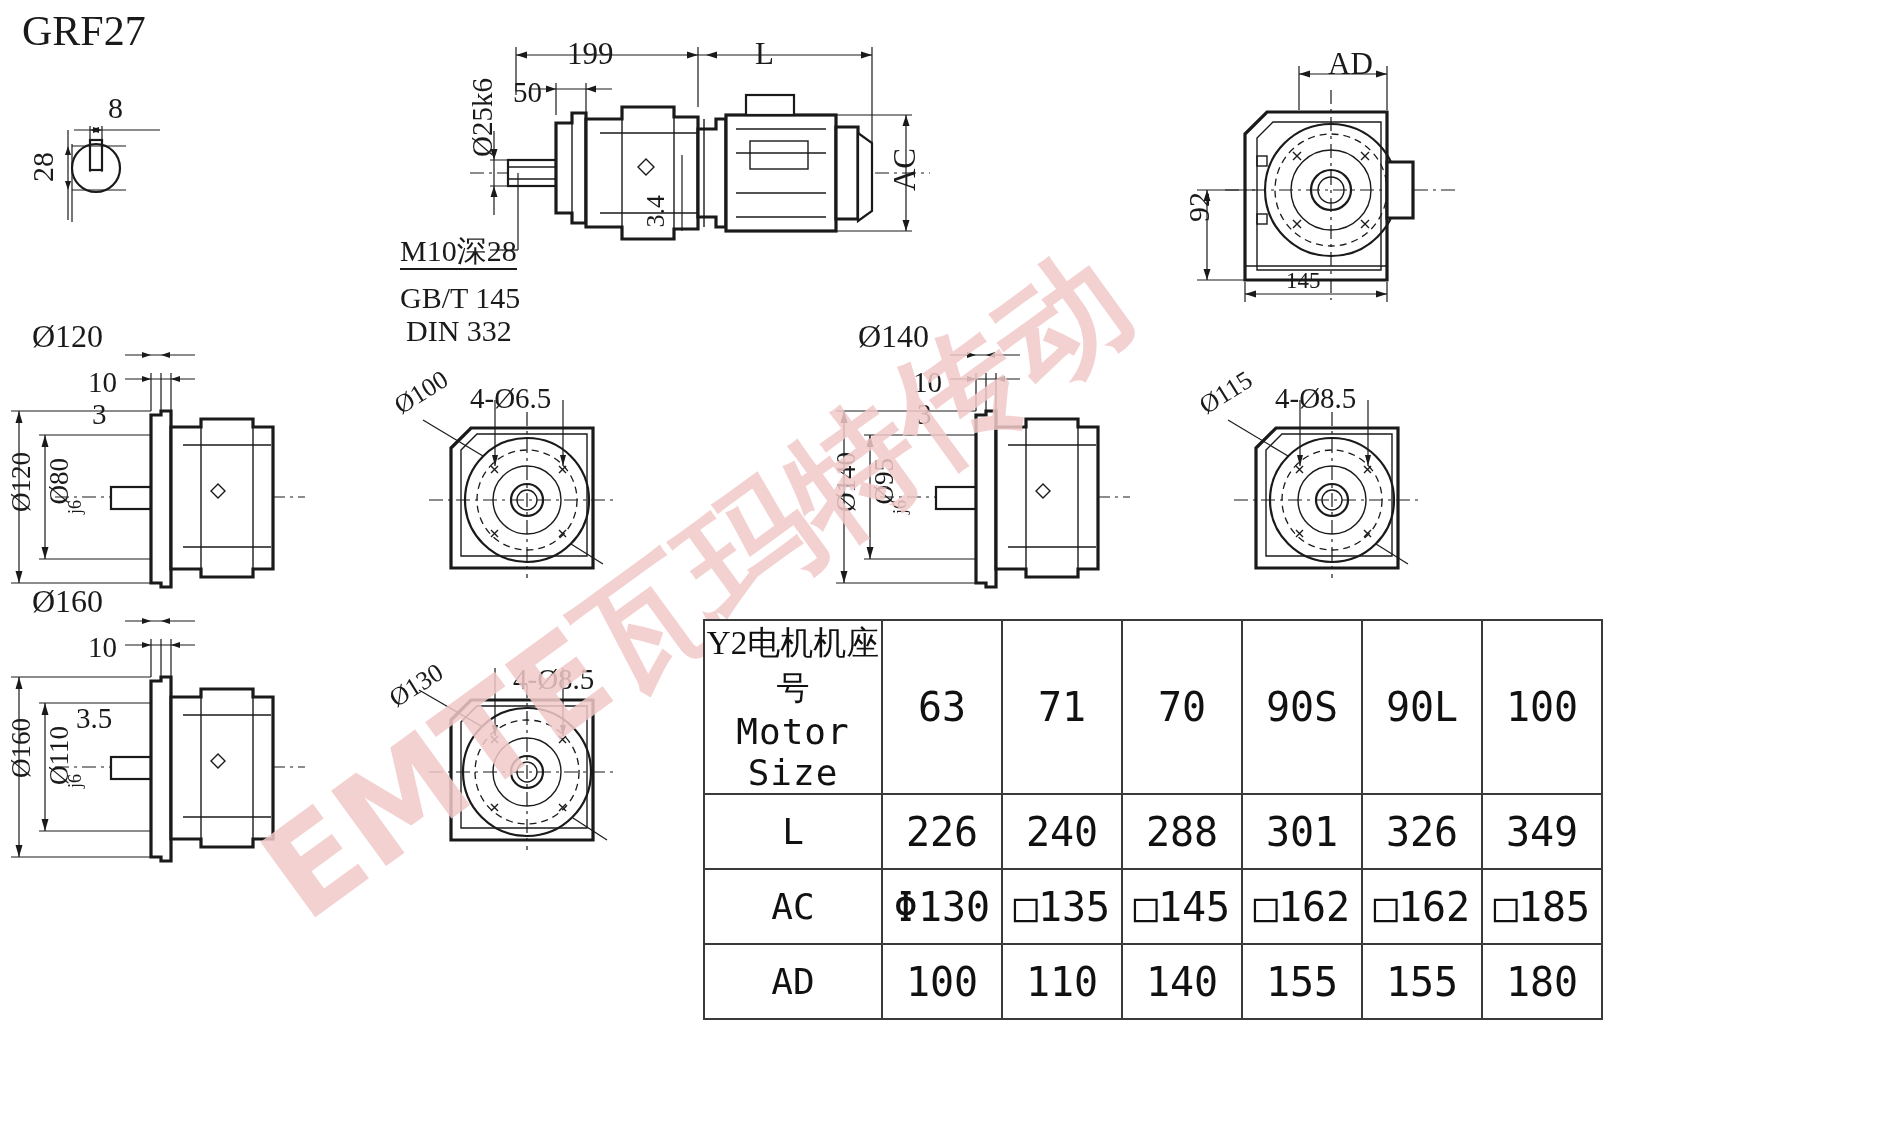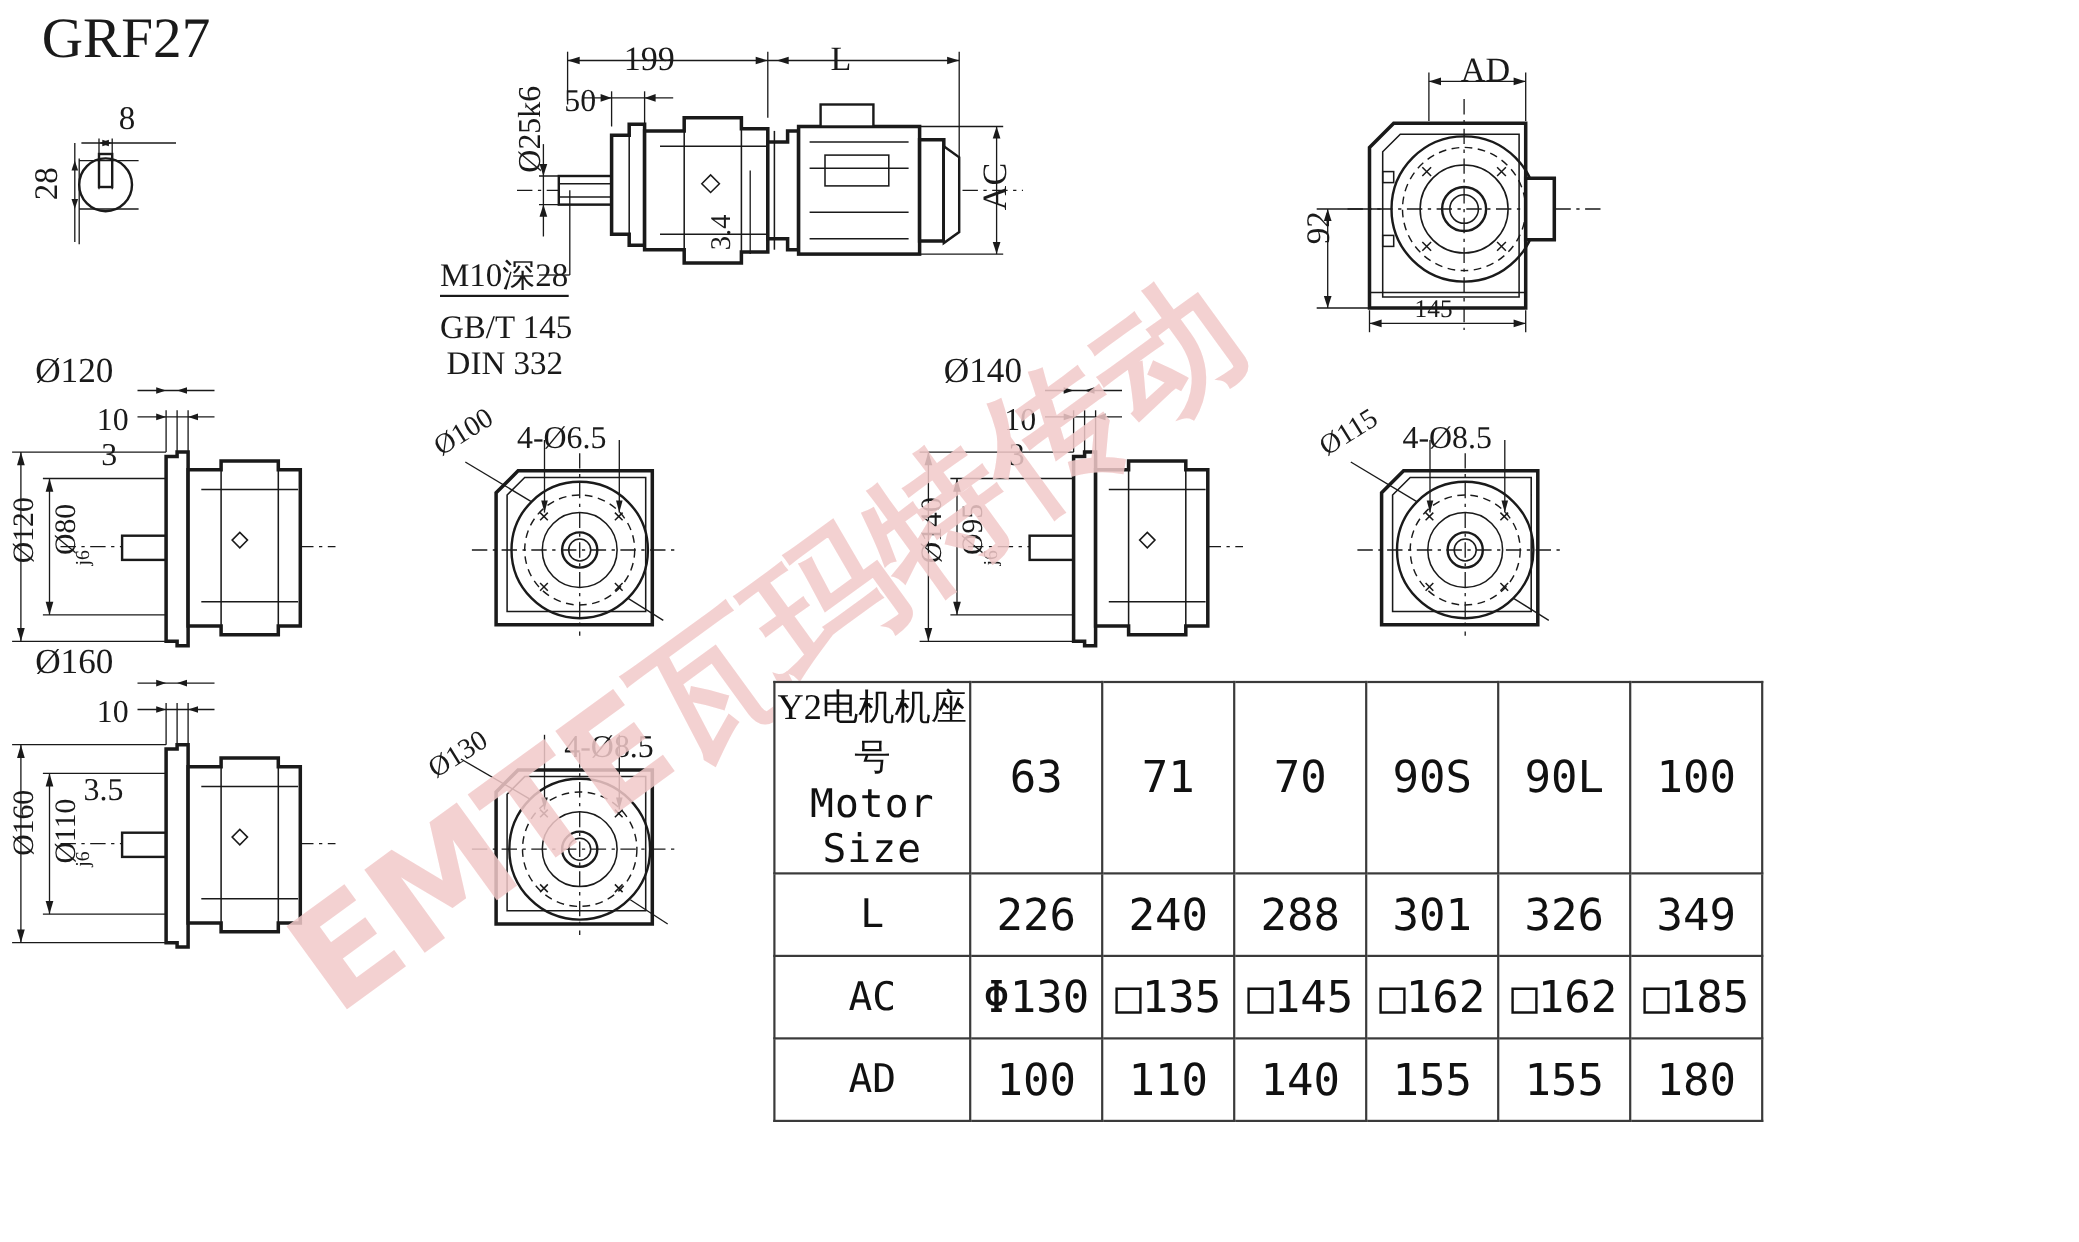--- a/index.html
+++ b/index.html
@@ -44,21 +44,21 @@
   #spec-table td.rowhdr{width:176px;font-size:36px;}
   #spec-table td.val{width:118px;}
   #spec-table td.hdrcell{height:92px;}
   .cn{font-family:Liberation Serif, serif;font-size:33px;}
   .en{font-family:"DejaVu Sans Mono",monospace;font-size:36px;letter-spacing:1px;}
   .sqm{font-family:"DejaVu Sans",sans-serif;border-radius:32px;}
 </style>
 </head>
 <body>
 
-<div class="abs txt serif" style="left:38px;top:10px;font-size:52px;">GRF27</div>
+<div class="abs txt serif" style="left:22px;top:10px;font-size:42px;">GRF27</div>
 
 <div id="watermark">
   <div class="wm" style="left:20px;top:430px;font-size:128px;transform:rotate(-36deg);">EMTE瓦玛特传动</div>
 </div>
 
 <div class="abs" style="left:30px;top:90px;width:200px;height:140px;">
   <svg width="200" height="140" viewBox="0 0 200 140">
 
     <defs>
       <pattern id="hatch" width="6" height="6" patternUnits="userSpaceOnUse" patternTransform="rotate(45)">

